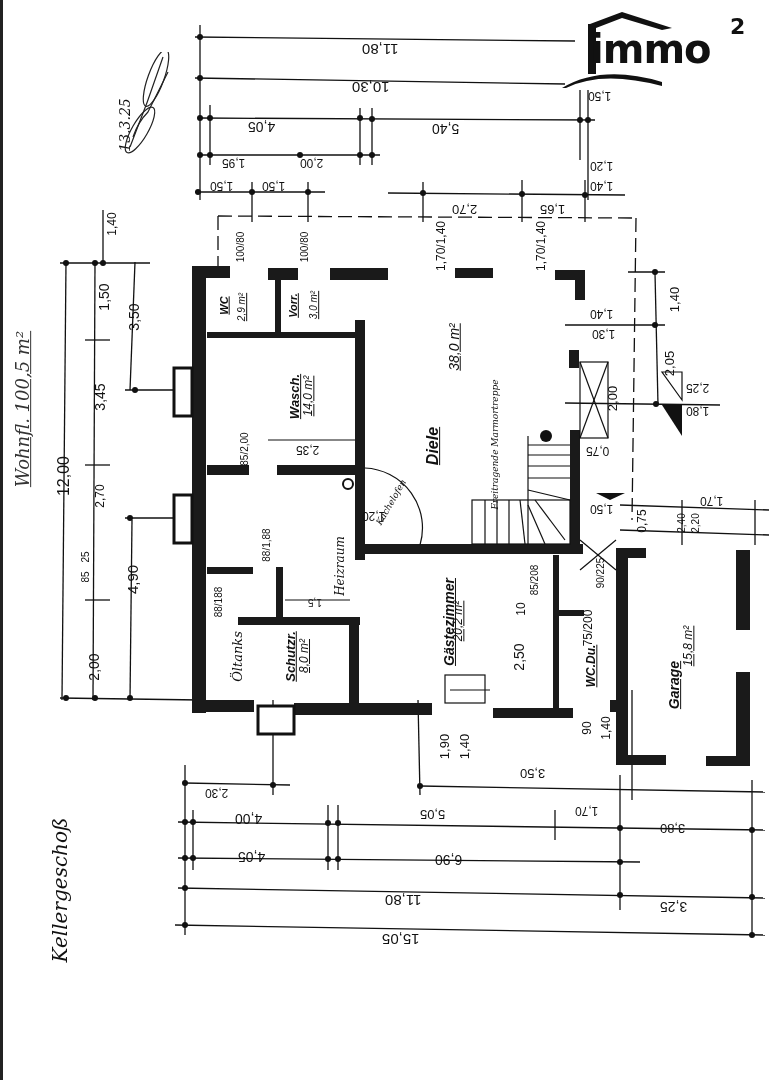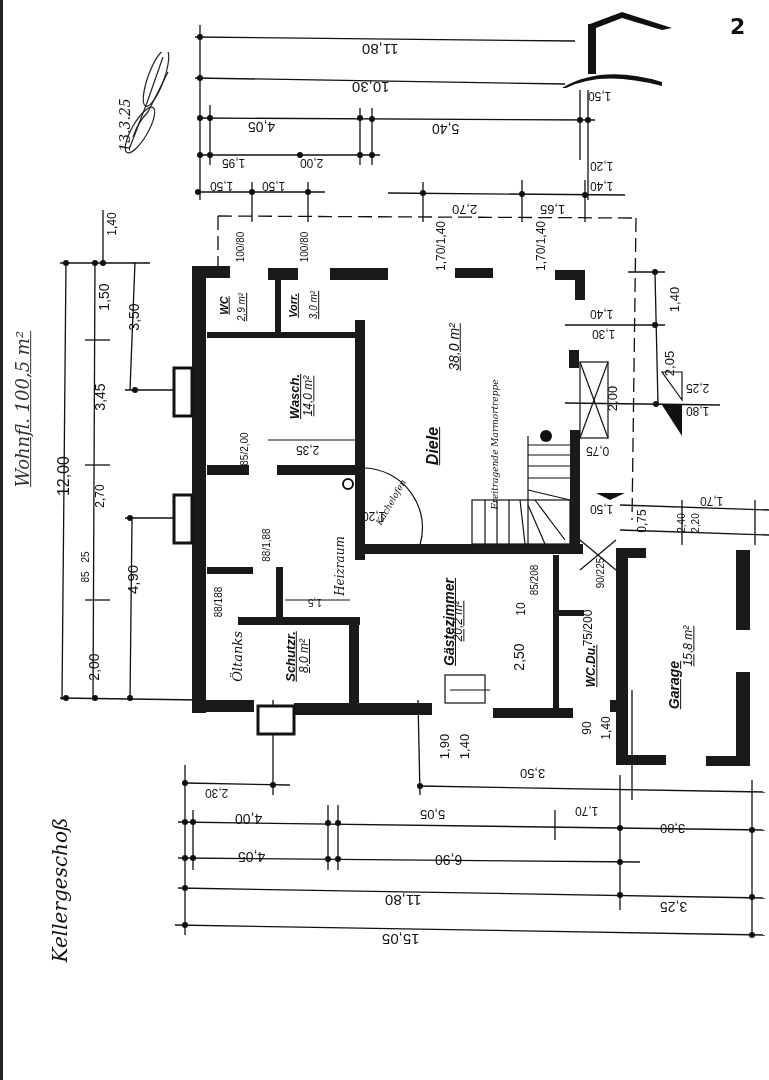--- a/index.html
+++ b/index.html
@@ -222,20 +222,21 @@
       <circle cx="348" cy="484" r="5" fill="none" stroke="#111" stroke-width="2"></circle>
     </g>
   </svg>
 
   <div class="logo">
     <svg width="200" height="80" viewBox="0 0 200 80" style="position:absolute;left:0;top:0">
       <polygon points="28,16 60,4 110,20 100,22 60,10 34,20" fill="#111"></polygon>
       <rect x="26" y="16" width="8" height="50" fill="#111"></rect>
       <path d="M0 80 Q 40 56 100 74 L 100 78 Q 40 62 4 80 Z" fill="#111"></path>
     </svg>
+    <span class="logo-text">immo</span>
     <span class="logo-sup">2</span>
   </div>
 
   <span class="lbl dim rot180" style="left:362px;top:42px;font-size:15px">11,80</span>
   <span class="lbl dim rot180" style="left:352px;top:80px;font-size:15px">10,30</span>
   <span class="lbl dim rot180" style="left:248px;top:120px;font-size:14px">4,05</span>
   <span class="lbl dim rot180" style="left:432px;top:122px;font-size:14px">5,40</span>
   <span class="lbl dim rot180" style="left:222px;top:157px">1,95</span>
   <span class="lbl dim rot180" style="left:300px;top:157px">2,00</span>
   <span class="lbl dim rot180" style="left:210px;top:180px">1,50</span>

